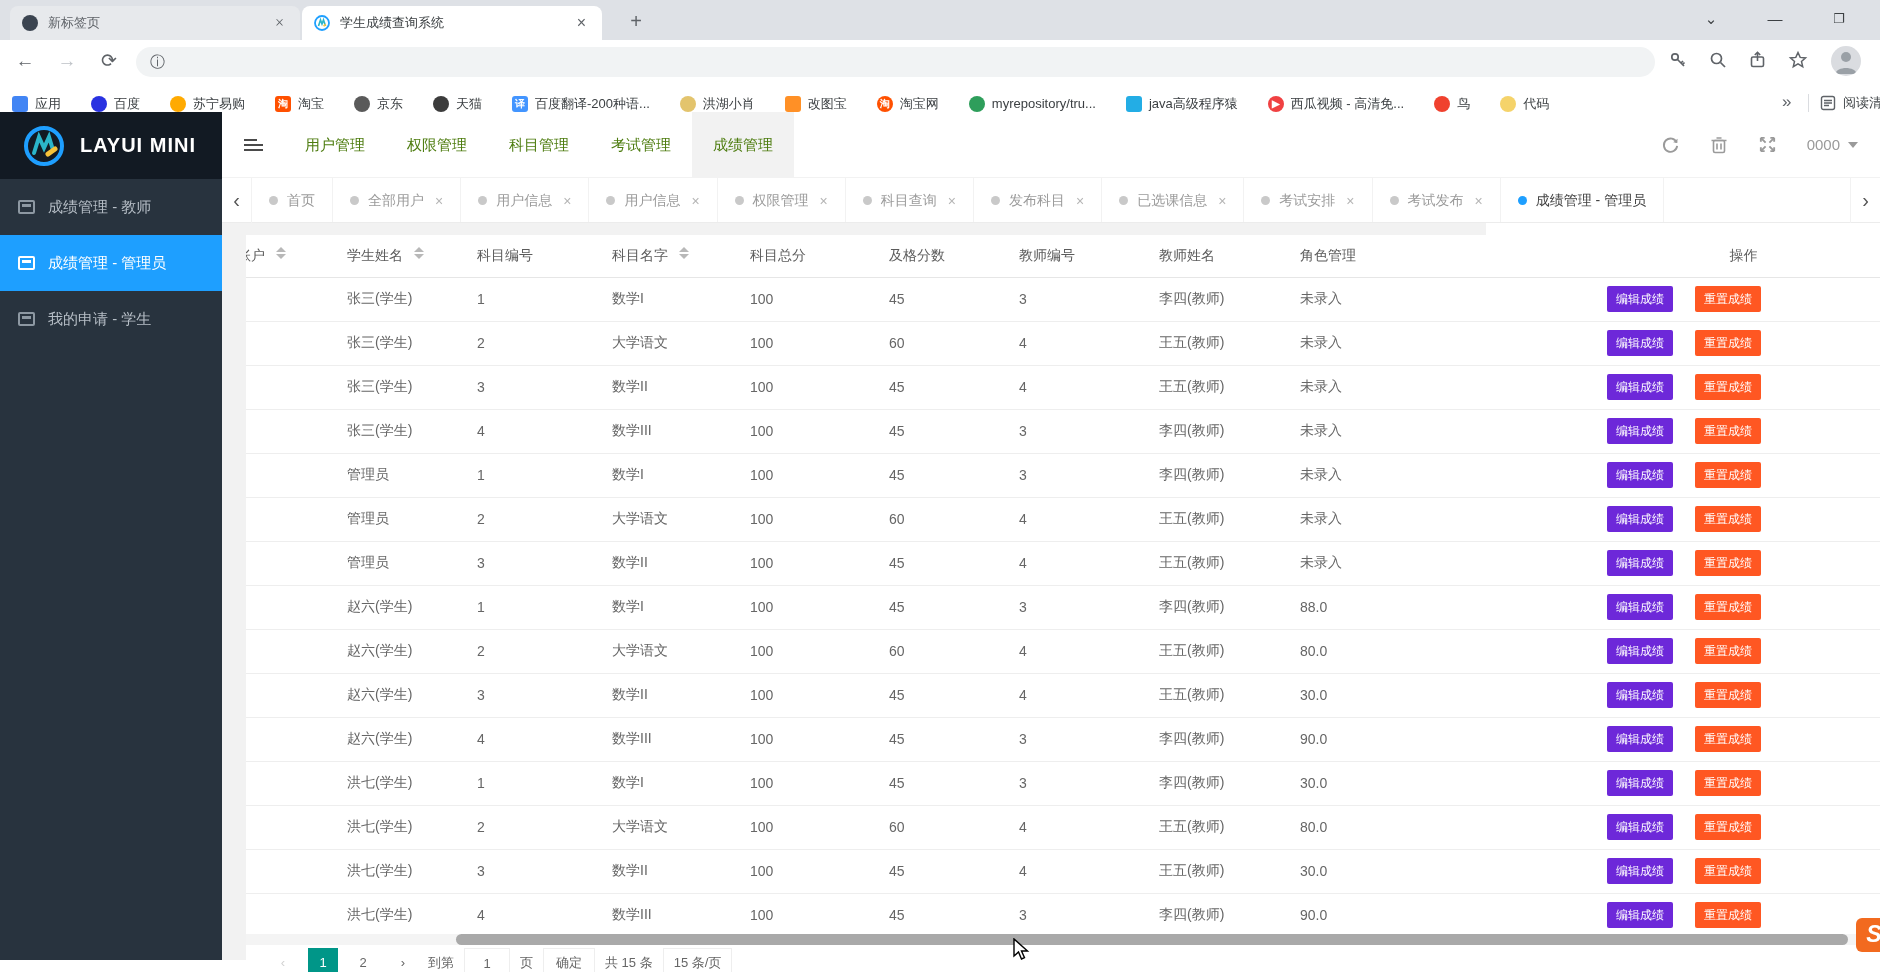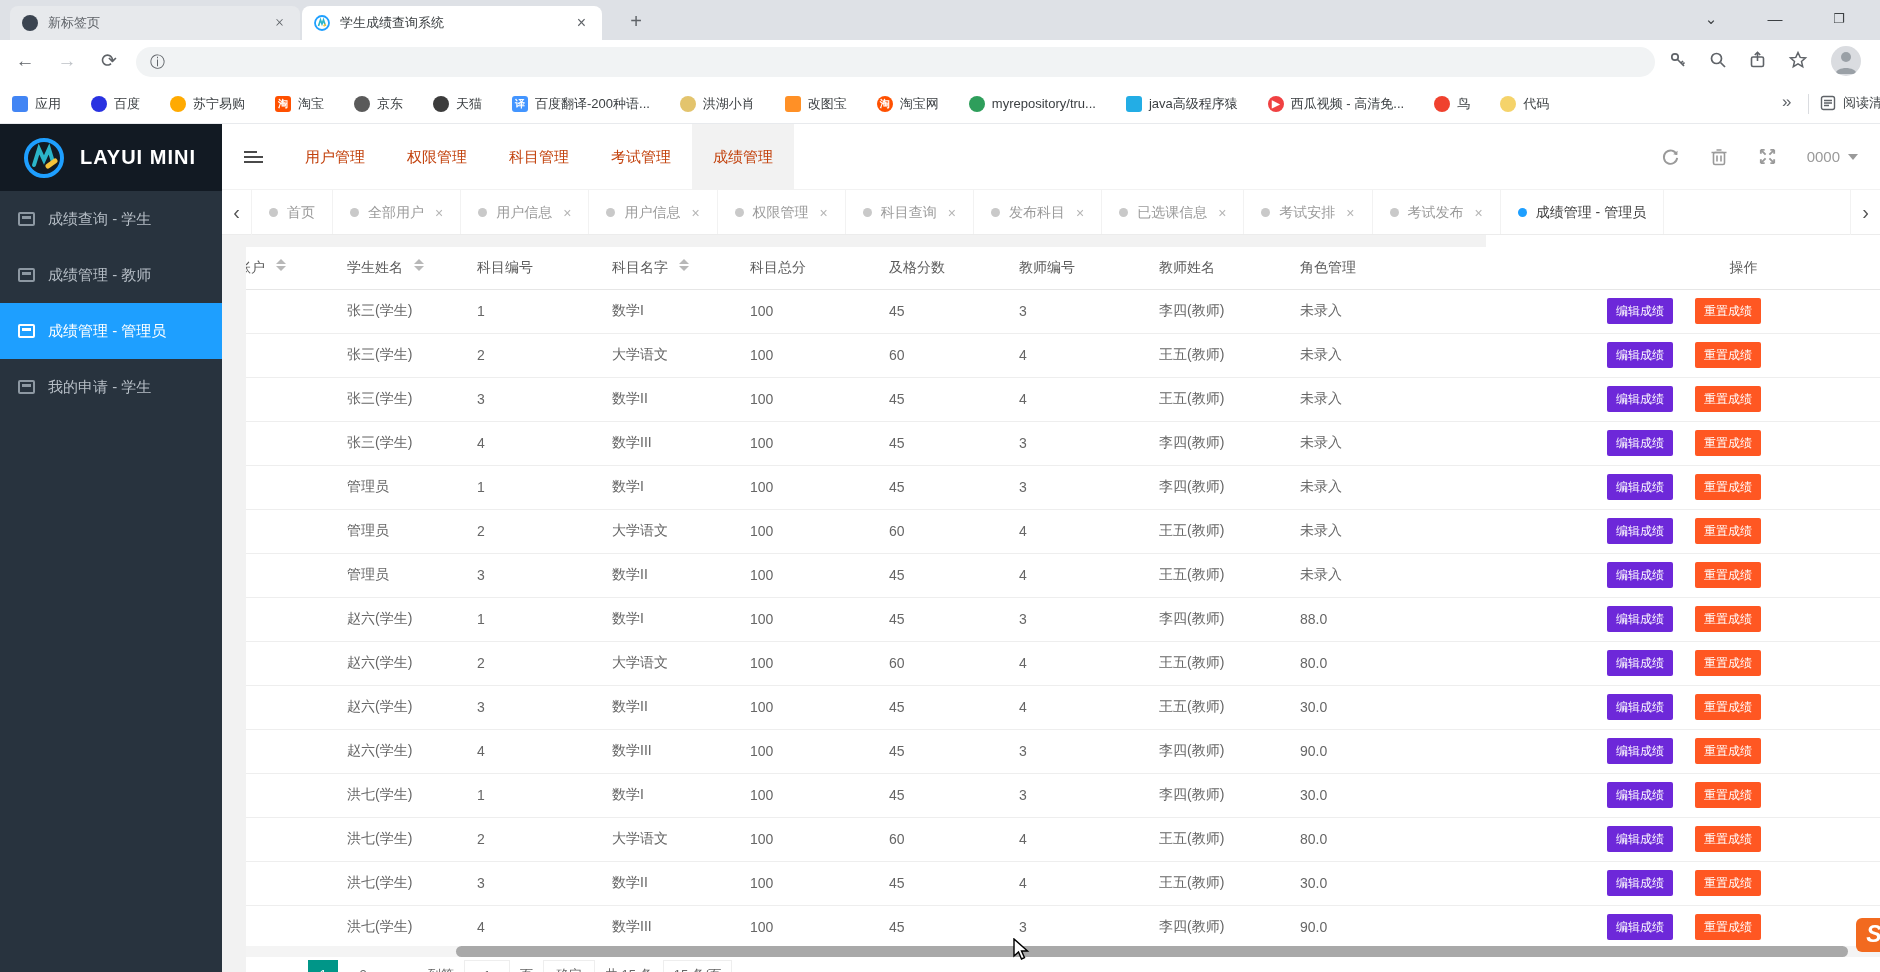--- a/index.html
+++ b/index.html
@@ -31,37 +31,37 @@
   .bookbar { position:absolute; left:0; top:84px; width:1880px; height:40px; background:#fff; border-bottom:1px solid #e8eaed; }
   .bookbar-in { display:flex; align-items:center; height:100%; padding-left:12px; gap:30px; width:1770px; overflow:hidden; }
   .bm { display:flex; align-items:center; gap:7px; font-size:13px; color:#3c4043; white-space:nowrap; }
   .bm .ic { width:16px; height:16px; flex:none; display:flex; align-items:center; justify-content:center; font-size:10px; color:#fff; font-weight:bold; }
   .ic.circle { border-radius:50%; } .ic.square { border-radius:3px; }
   .bm-overflow { position:absolute; left:1782px; top:8px; font-size:17px; color:#5f6368; }
   .bb-divider { position:absolute; left:1808px; top:10px; width:1px; height:20px; background:#dadce0; }
   .readinglist { position:absolute; left:1820px; top:10px; display:flex; align-items:center; gap:7px; font-size:13px; color:#3c4043; white-space:nowrap; }
 
   
-  .app { position:absolute; left:0; top:124px; width:1486px; height:848px; background:#f2f2f2; }
+  .app { position:absolute; left:0; top:112px; width:1486px; height:848px; background:#f2f2f2; }
 
   .sidebar { position:absolute; left:0; top:0; width:222px; height:848px; background:#28333E; }
   .logo { height:67px; background:#121a23; display:flex; align-items:center; padding-left:22px; }
   .logo-text { color:#fff; font-size:20px; font-weight:bold; letter-spacing:1px; margin-left:14px; }
   .side-item { height:56px; display:flex; align-items:center; padding-left:18px; color:#b6bec6; font-size:15px; cursor:default; }
   .side-item .wicon { width:17px; height:14px; border:2px solid #8d98a2; border-radius:2px; margin-right:13px; position:relative; }
   .side-item .wicon::after { content:""; position:absolute; left:2px; top:2px; width:9px; height:3px; background:#8d98a2; }
   .side-item.active { background:#1E9FFF; color:#fff; }
   .side-item.active .wicon { border-color:#fff; } .side-item.active .wicon::after { background:#fff; }
 
   .topbar { position:absolute; left:222px; top:0; width:1658px; height:66px; background:#fff; border-bottom:1px solid #f2f2f2; display:flex; align-items:center; }
   .burger { width:62px; height:66px; display:flex; align-items:center; justify-content:center; }
   .burger .bars { width:19px; }
   .burger .bars div { height:2px; background:#4a4a4a; margin:3px 0; }
   .burger .bars div:nth-child(1){ width:13px; }
-  .nav-item { height:66px; line-height:66px; padding:0 21px; font-size:15px; color:#c2410c; cursor:default; }
+  .nav-item { height:66px; line-height:66px; padding:0 21px; font-size:15px; color:#4d7c0f; cursor:default; }
   .nav-item.active { background:#f2f2f2; }
   .top-right { margin-left:auto; display:flex; align-items:center; gap:30px; padding-right:22px; color:#9a9a9a; }
   .top-right svg { display:block; }
   .userdrop { font-size:15px; color:#9a9a9a; display:flex; align-items:center; gap:8px; }
   .caret-down { width:0; height:0; border-left:5px solid transparent; border-right:5px solid transparent; border-top:6px solid #9a9a9a; }
 
   .pagetabs { position:absolute; left:222px; top:66px; width:1658px; height:45px; background:#fff; border-bottom:1px solid #ececec; display:flex; }
   .pt-arrow { width:30px; height:45px; display:flex; align-items:center; justify-content:center; font-size:20px; color:#555; flex:none; }
   .pt-arrow.left { border-right:1px solid #f2f2f2; }
   .pt-arrow.right { border-left:1px solid #f2f2f2; margin-left:auto; }
@@ -247,24 +247,20 @@
   <div class="sidebar">
     <div class="logo">
       <svg width="44" height="44" viewBox="0 0 44 44">
         <circle cx="22" cy="22" r="18" fill="none" stroke="#1E9FFF" stroke-width="4"></circle>
         <path d="M12 29 L17 13 L22 24 L27 13 L31 26" stroke="#2bb5c9" stroke-width="4" fill="none" stroke-linecap="round"></path>
         <path d="M26 30 L33 25" stroke="#f6c33a" stroke-width="5" fill="none" stroke-linecap="round"></path>
       </svg>
       <span class="logo-text">LAYUI MINI</span>
     </div>
     <div id="side-items">
-        <div class="side-item">
-    <span class="wicon"></span>
-    <span class="lbl">成绩查询 - 学生</span>
-  </div>
         <div class="side-item">
     <span class="wicon"></span>
     <span class="lbl">成绩管理 - 教师</span>
   </div>
         <div class="side-item active">
     <span class="wicon"></span>
     <span class="lbl">成绩管理 - 管理员</span>
   </div>
         <div class="side-item">
     <span class="wicon"></span>

